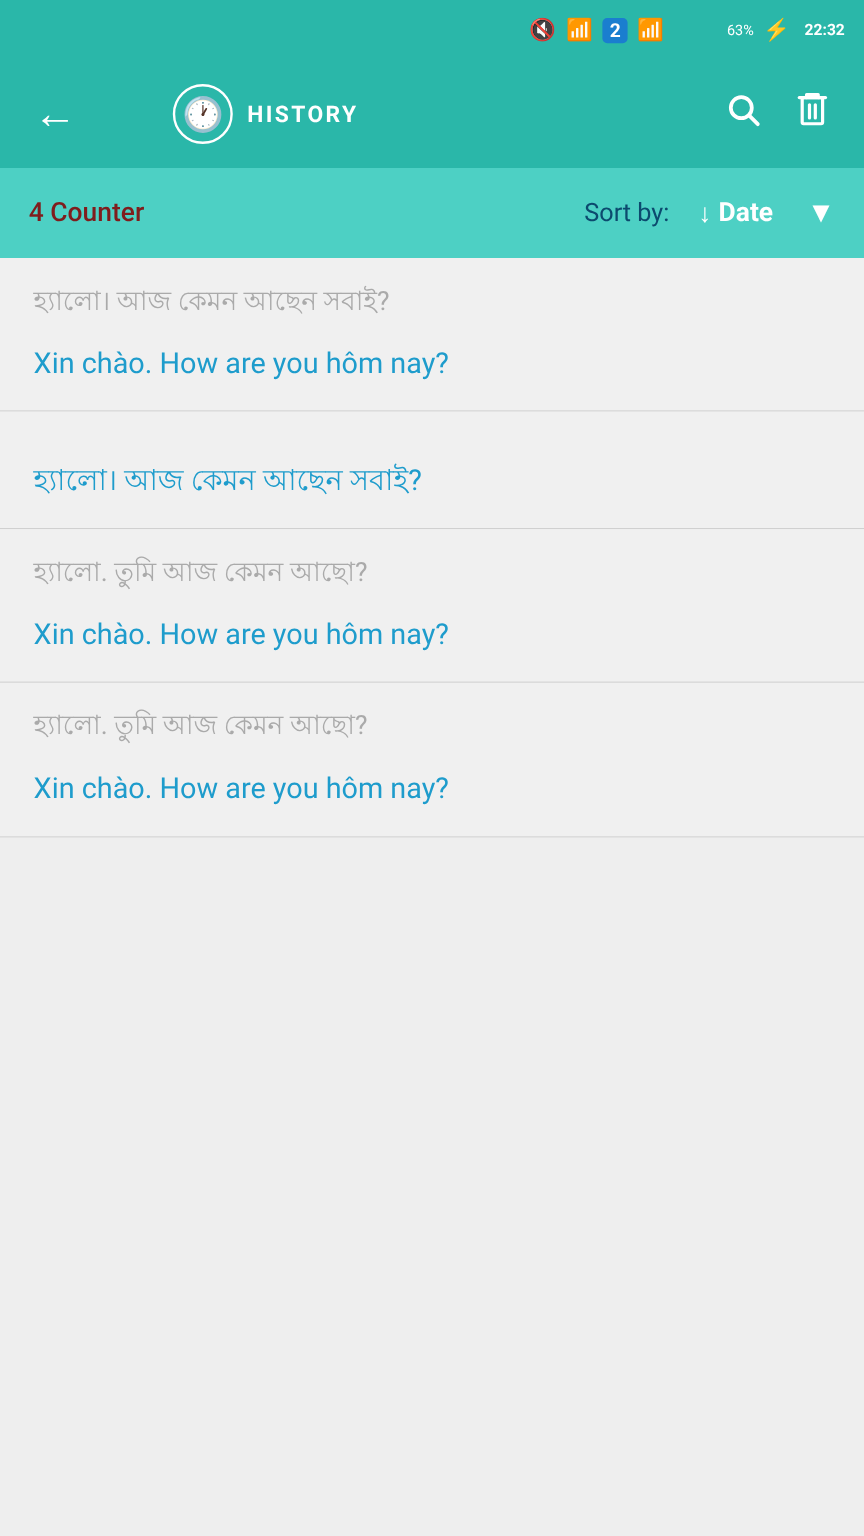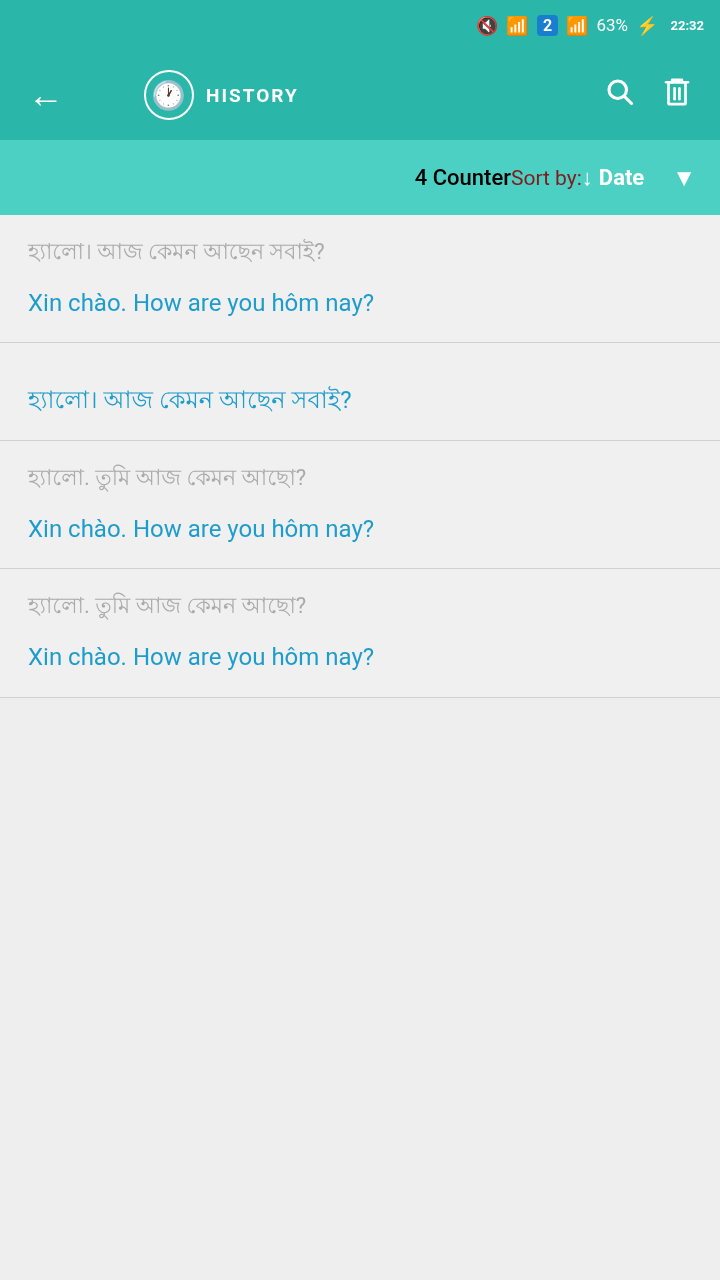--- a/index.html
+++ b/index.html
@@ -28,21 +28,22 @@
       font-size: 18px;
     }
     #status-time {
       color: white;
       font-size: 13px;
       font-weight: bold;
       margin-left: 4px;
     }
     #status-battery {
       color: white;
-      font-size: 17px;
+      font-size: 12px;
+      margin-left: 44px;
     }
 
     
     #top-bar {
       width: 720px;
       height: 90px;
       background: #2ab7a9;
       display: flex;
       align-items: center;
       padding: 0 20px;
@@ -92,30 +93,29 @@
     
     #filter-bar {
       width: 720px;
       height: 75px;
       background: #4dd0c4;
       display: flex;
       align-items: center;
       padding: 0 24px;
     }
     #counter-label {
-      color: #000000;
+      color: #7f1d1d;
       font-size: 22px;
       font-weight: 500;
       flex: 1;
-      text-align: right;
     }
     #sort-label {
-      color: #7f1d1d;
+      color: #0c4a6e;
       font-size: 21px;
-      margin-right: 0;
+      margin-right: 24px;
     }
     #sort-arrow {
       color: white;
       font-size: 22px;
       margin-right: 6px;
     }
     #sort-value {
       color: white;
       font-size: 22px;
       font-weight: bold;

